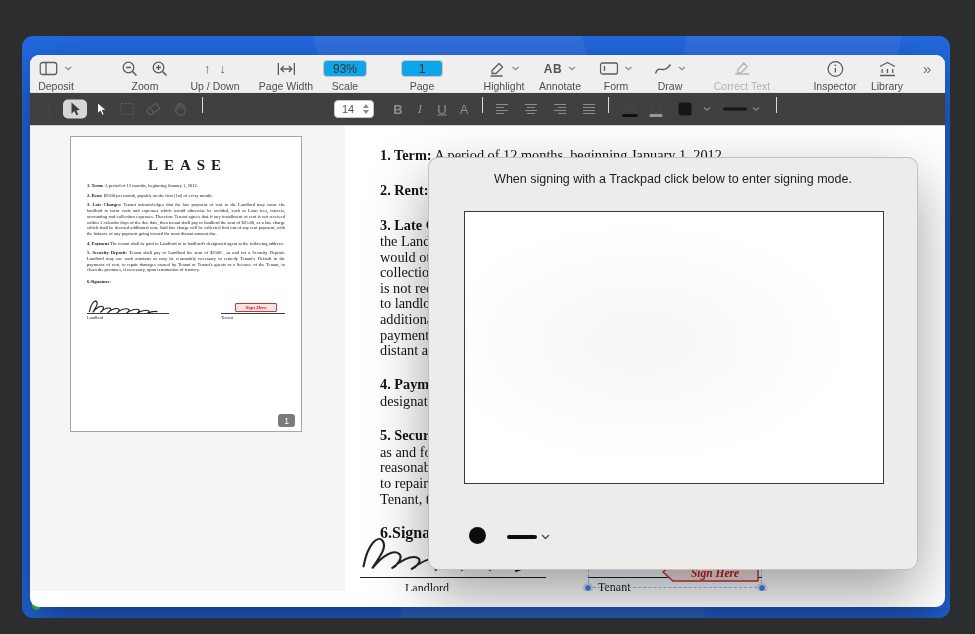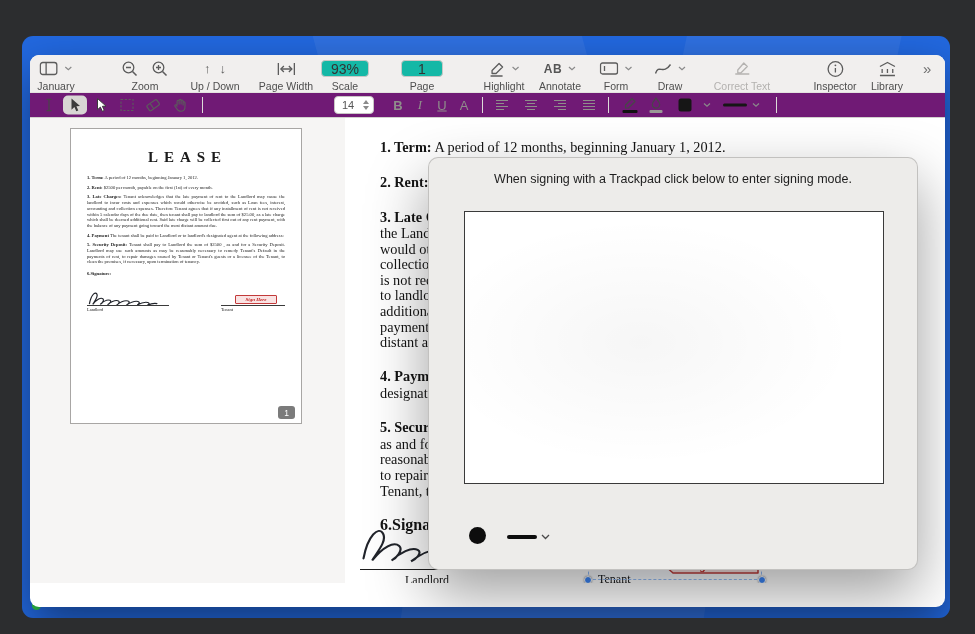--- a/index.html
+++ b/index.html
@@ -27,28 +27,28 @@
                 display: flex; align-items: center; justify-content: center; gap: 5px; }
   .title-text { font-size: 12px; font-weight: 700; color: #3c3c3c; }
 
   
   .toolbar1 { position: relative; height: 37px; background: #f1efee; }
   .tb-item { position: absolute; top: 3px; transform: translateX(-50%);
              display: flex; flex-direction: column; align-items: center; cursor: default; }
   .tb-ic { height: 21px; display: flex; align-items: center; gap: 6px; color: #5c5c5c; }
   .tb-label { font-size: 10.5px; color: #4e4e4e; margin-top: 1px; white-space: nowrap; }
   .tb-label.dim { color: #b3b1af; }
-  .tb-box { min-width: 42px; height: 17px; border: 1px solid #c9c7c5; background: #14b8a6; border-radius: 4px;
-            font-size: 14px; color: #333; display: flex; align-items: center; justify-content: center; padding: 0 9px; }
+  .tb-box { min-width: 42px; height: 17px; border: 1px solid #c9c7c5; background: #0ea5e9; border-radius: 4px;
+            font-size: 12px; color: #333; display: flex; align-items: center; justify-content: center; padding: 0 9px; }
   .tb-glyph { font-size: 12px; font-weight: 600; color: #555; letter-spacing: .5px; }
   .arrow-glyph { font-size: 13px; color: #5c5c5c; }
   .overflow-glyph { position: absolute; left: 893px; top: 5px; font-size: 15px; color: #6f6f6f; }
 
   
-  .toolbar2 { position: relative; height: 26px; background: #701a75;
+  .toolbar2 { position: relative; height: 34px; background: #404040;
               border-top: 1px solid #e4e2e0; border-bottom: 1px solid #d2d0ce; text-align: right; }
   .fb-item { position: absolute; top: 50%; transform: translate(-50%,-50%);
              display: flex; align-items: center; }
   .fb-sel { background: #d8d6d4; border-radius: 5px; padding: 2px 6px; }
   .fb-letter { font-size: 13px; color: #8f8d8b; }
   .fb-sep { position: absolute; top: 4px; width: 1px; height: 16px; background: #dcdad8; }
   .fontbox { width: 40px; height: 18px; border: 1px solid #c9c7c5; background: #fff; border-radius: 4px;
              display: flex; align-items: center; justify-content: space-between; padding: 0 4px 0 7px; }
   .fontval { font-size: 11px; color: #555; }
   .st-up, .st-dn { display: block; width: 0; height: 0; border-left: 3px solid transparent; border-right: 3px solid transparent; }
@@ -132,21 +132,21 @@
         <div class="tb-item" style="left:26px">
           <div class="tb-ic">
             <svg width="19" height="15" viewBox="0 0 19 15">
               <rect x="1" y="1.5" width="16.5" height="12" rx="2.5" fill="none" stroke="#5c5c5c" stroke-width="1.3"></rect>
               <line x1="6.8" y1="1.5" x2="6.8" y2="13.5" stroke="#5c5c5c" stroke-width="1.3"></line>
             </svg>
             <svg width="8" height="5" viewBox="0 0 8 5">
                 <polyline points="1,1 4,3.8 7,1" fill="none" stroke="#8a8a8a" stroke-width="1.2"></polyline>
               </svg>
           </div>
-          <div class="tb-label">January</div>
+          <div class="tb-label">Deposit</div>
         </div>
 
         <div class="tb-item" style="left:115px">
           <div class="tb-ic" style="gap:12px">
             <svg width="18" height="18" viewBox="0 0 18 18" fill="none" stroke="#5c5c5c" stroke-width="1.3">
               <circle cx="7.5" cy="7.5" r="5.3"></circle>
                 <line x1="11.5" y1="11.5" x2="15.5" y2="15.5" stroke-width="1.6"></line>
                 <line x1="5" y1="7.5" x2="10" y2="7.5"></line>
             </svg>
             <svg width="18" height="18" viewBox="0 0 18 18" fill="none" stroke="#5c5c5c" stroke-width="1.3">

